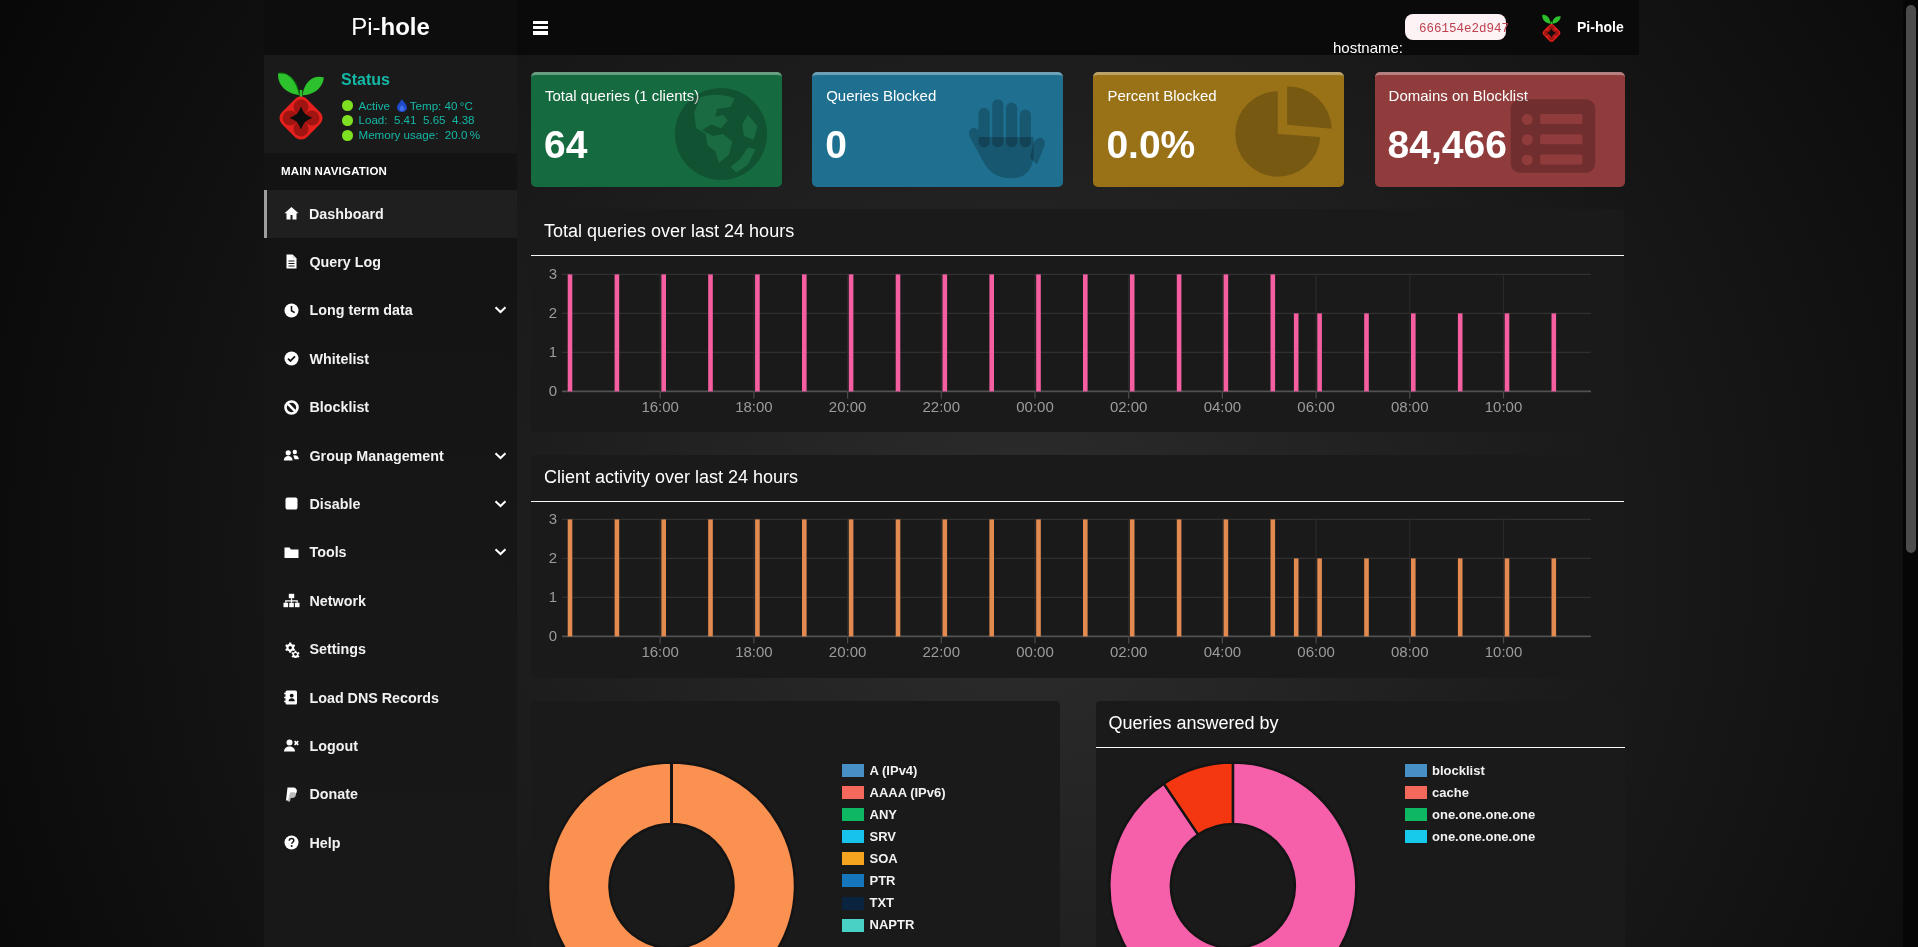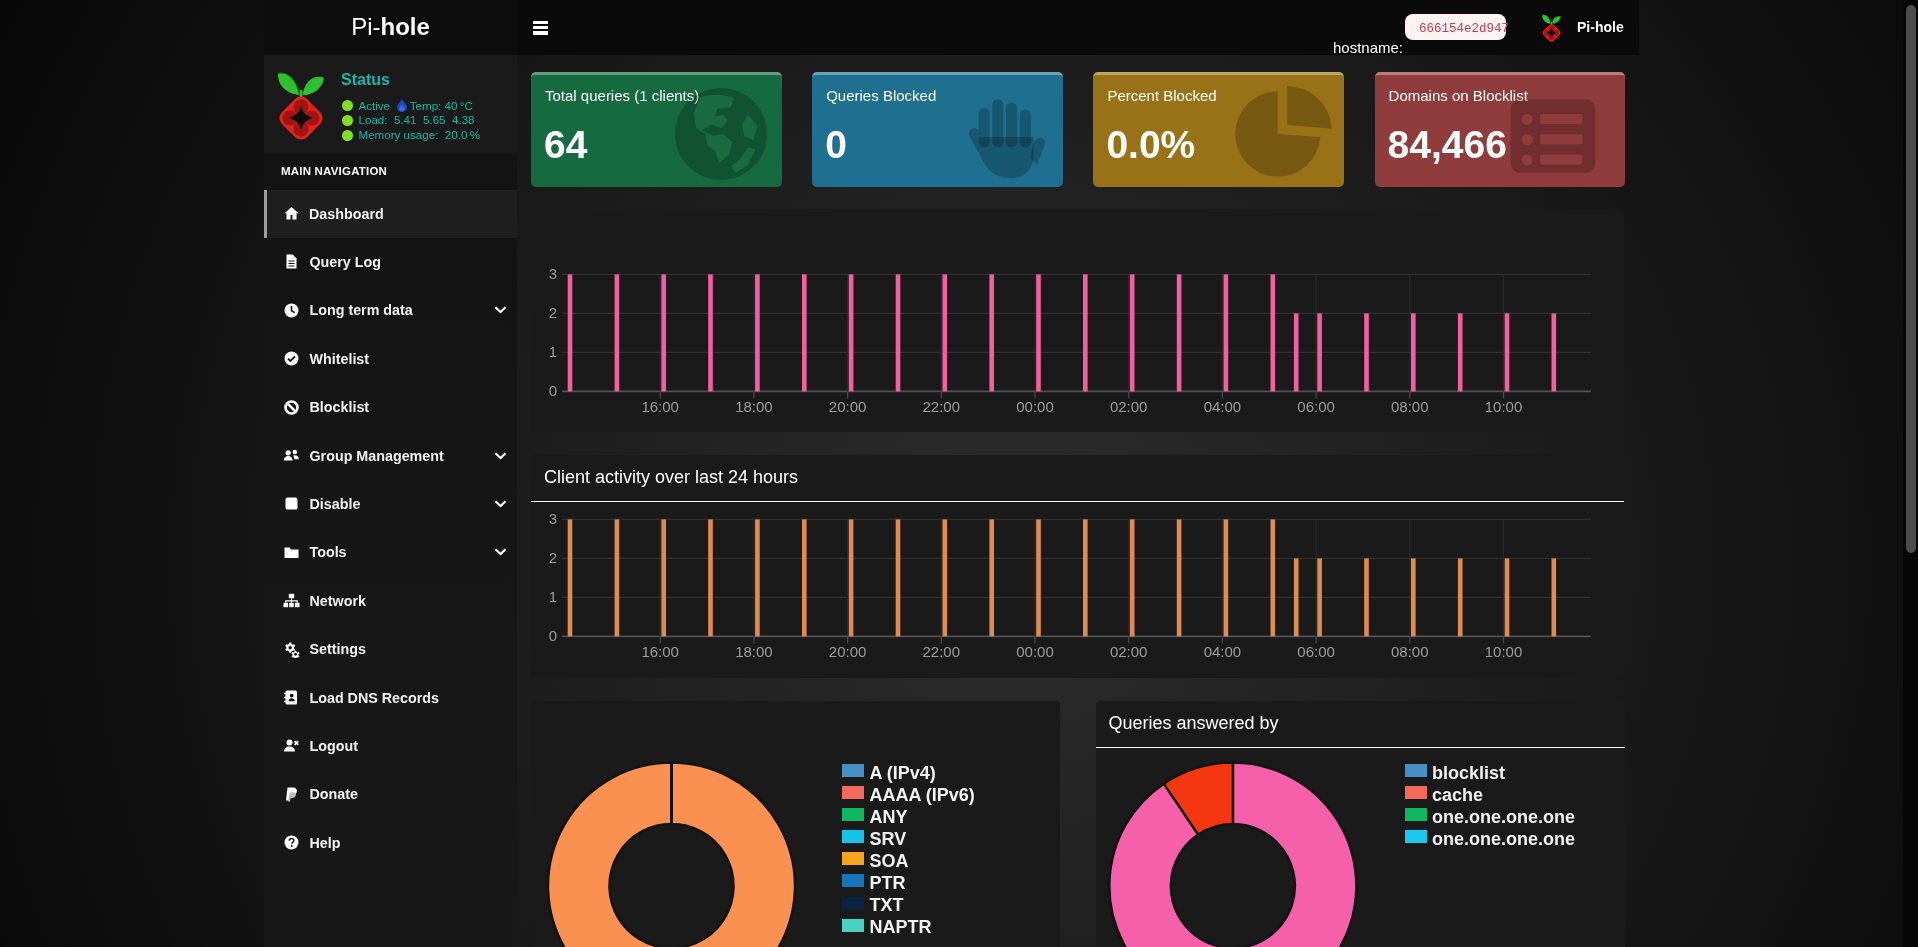--- a/index.html
+++ b/index.html
@@ -33,21 +33,21 @@
   border-top:3.2px solid rgba(255,255,255,0.35); overflow:hidden; }
 .sblabel { position:absolute; left:14px; top:12px; color:#fff; font-size:15px; }
 .sbnum { position:absolute; left:13px; top:48px; color:#fff; font-size:39px; font-weight:700; }
 .sbicon { position:absolute; right:13px; top:11px; }
 .sbicon2 { position:absolute; right:15px; top:14px; }
 .panel { position:absolute; background:#1a1a1a; border-radius:4px; }
 .phead { position:absolute; left:0; top:0; width:100%; height:46.5px; border-bottom:1.5px solid #f7f7f7; }
 .ptitle { position:absolute; left:13px; top:12px; color:#fff; font-size:18px; }
 .lgrow { position:absolute; height:22px; }
 .chip { position:absolute; top:-6.5px; width:22px; height:13px; }
-.lgt { position:absolute; top:-8px; color:#f2f2f2; font-size:18px; font-weight:700; white-space:nowrap; }
+.lgt { position:absolute; top:-8px; color:#f2f2f2; font-size:13px; font-weight:700; white-space:nowrap; }
 code { font-family:"Liberation Mono", monospace; }
 </style></head>
 <body>
 <div id="wrapper">
   <div id="logo">Pi-<b>hole</b></div>
   <div id="navbar"></div>
   <div id="sidebar">
     <div id="userpanel">
         <svg viewBox="0 0 100 148" width="52" height="77" style="position:absolute;left:11px;top:11px">
 <path d="M47 56 C42 26 24 10 6 14 C4 38 24 54 47 56 Z" fill="#2dc22d"></path>
@@ -265,20 +265,23 @@
         <rect x="36" y="26" width="46" height="11" rx="2"></rect>
 <circle cx="22" cy="54" r="6"></circle>
         <rect x="36" y="48" width="46" height="11" rx="2"></rect>
 <circle cx="22" cy="76" r="6"></circle>
         <rect x="36" y="70" width="46" height="11" rx="2"></rect>
 </g>
     </svg>
   </div>
 
 <div class="panel" style="left:531px;top:209px;width:1093px;height:223px;">
+  <div class="phead">
+      <div class="ptitle">Total queries over last 24 hours</div>
+    </div>
   <svg width="1093" height="223" style="position:absolute;left:0;top:0;" font-family="Liberation Sans, sans-serif">
   <line x1="31" x2="1060" y1="65.4" y2="65.4" stroke="#303030" stroke-width="1.2"></line>
 <line x1="31" x2="1060" y1="104.4" y2="104.4" stroke="#303030" stroke-width="1.2"></line>
 <line x1="31" x2="1060" y1="143.4" y2="143.4" stroke="#303030" stroke-width="1.2"></line>
 <line x1="31" x2="1060" y1="182.4" y2="182.4" stroke="#515151" stroke-width="1.8"></line>
 <line x1="129.2" x2="129.2" y1="65.4" y2="182.4" stroke="#2a2a2a" stroke-width="1.2"></line>
 <line x1="129.2" x2="129.2" y1="182.4" y2="189.4" stroke="#4a4a4a" stroke-width="1.2"></line>
 <text x="129.2" y="203.0" fill="#9c9c9c" font-size="15" text-anchor="middle">16:00</text>
 <line x1="222.9" x2="222.9" y1="65.4" y2="182.4" stroke="#2a2a2a" stroke-width="1.2"></line>
 <line x1="222.9" x2="222.9" y1="182.4" y2="189.4" stroke="#4a4a4a" stroke-width="1.2"></line>

